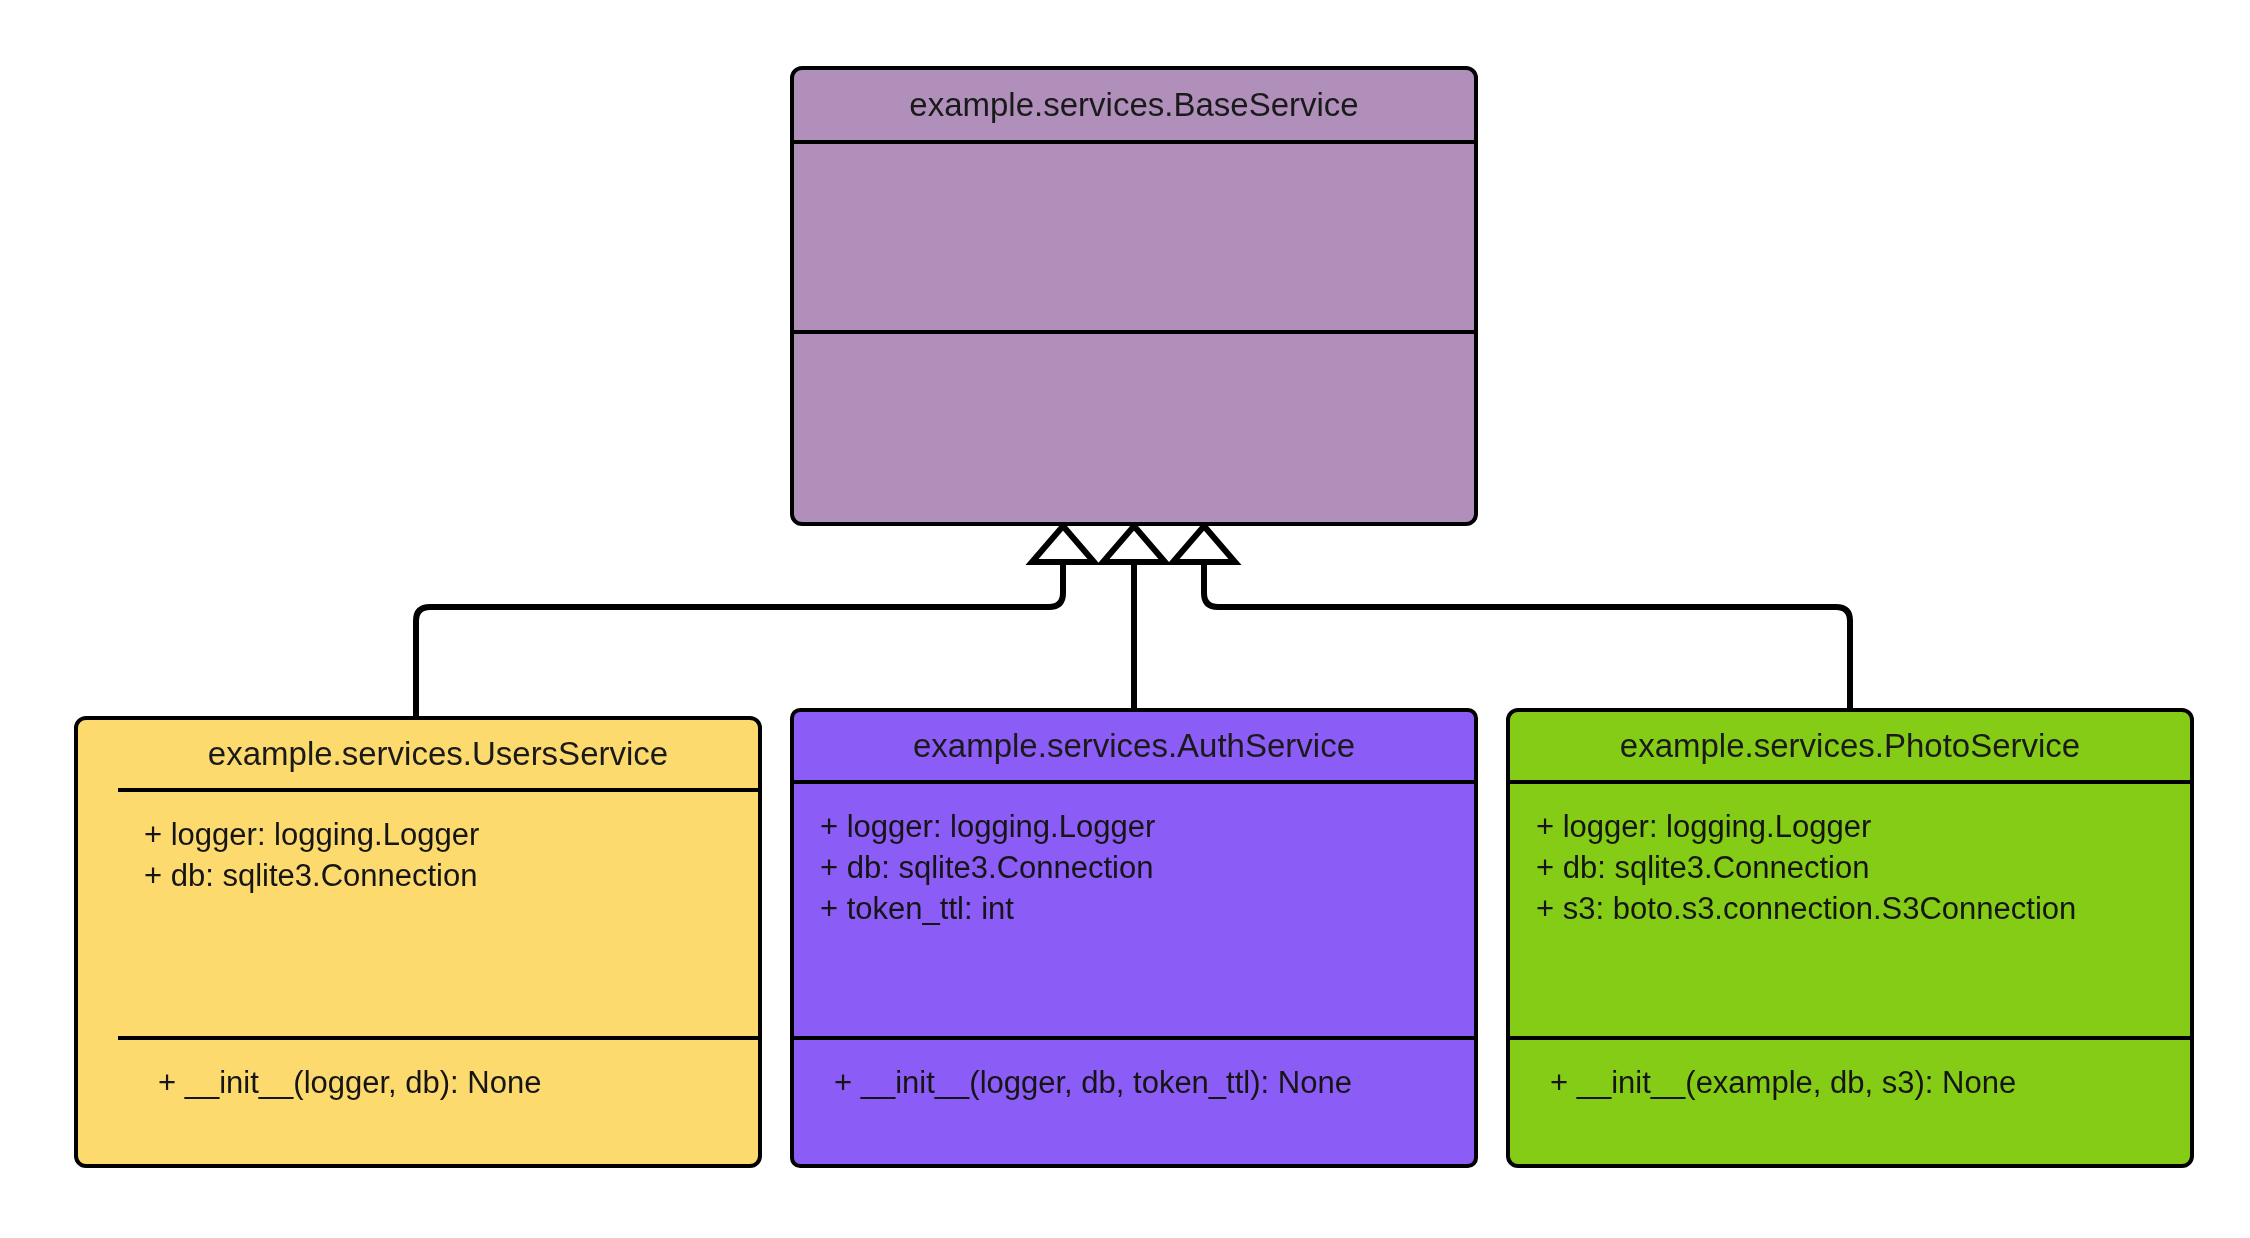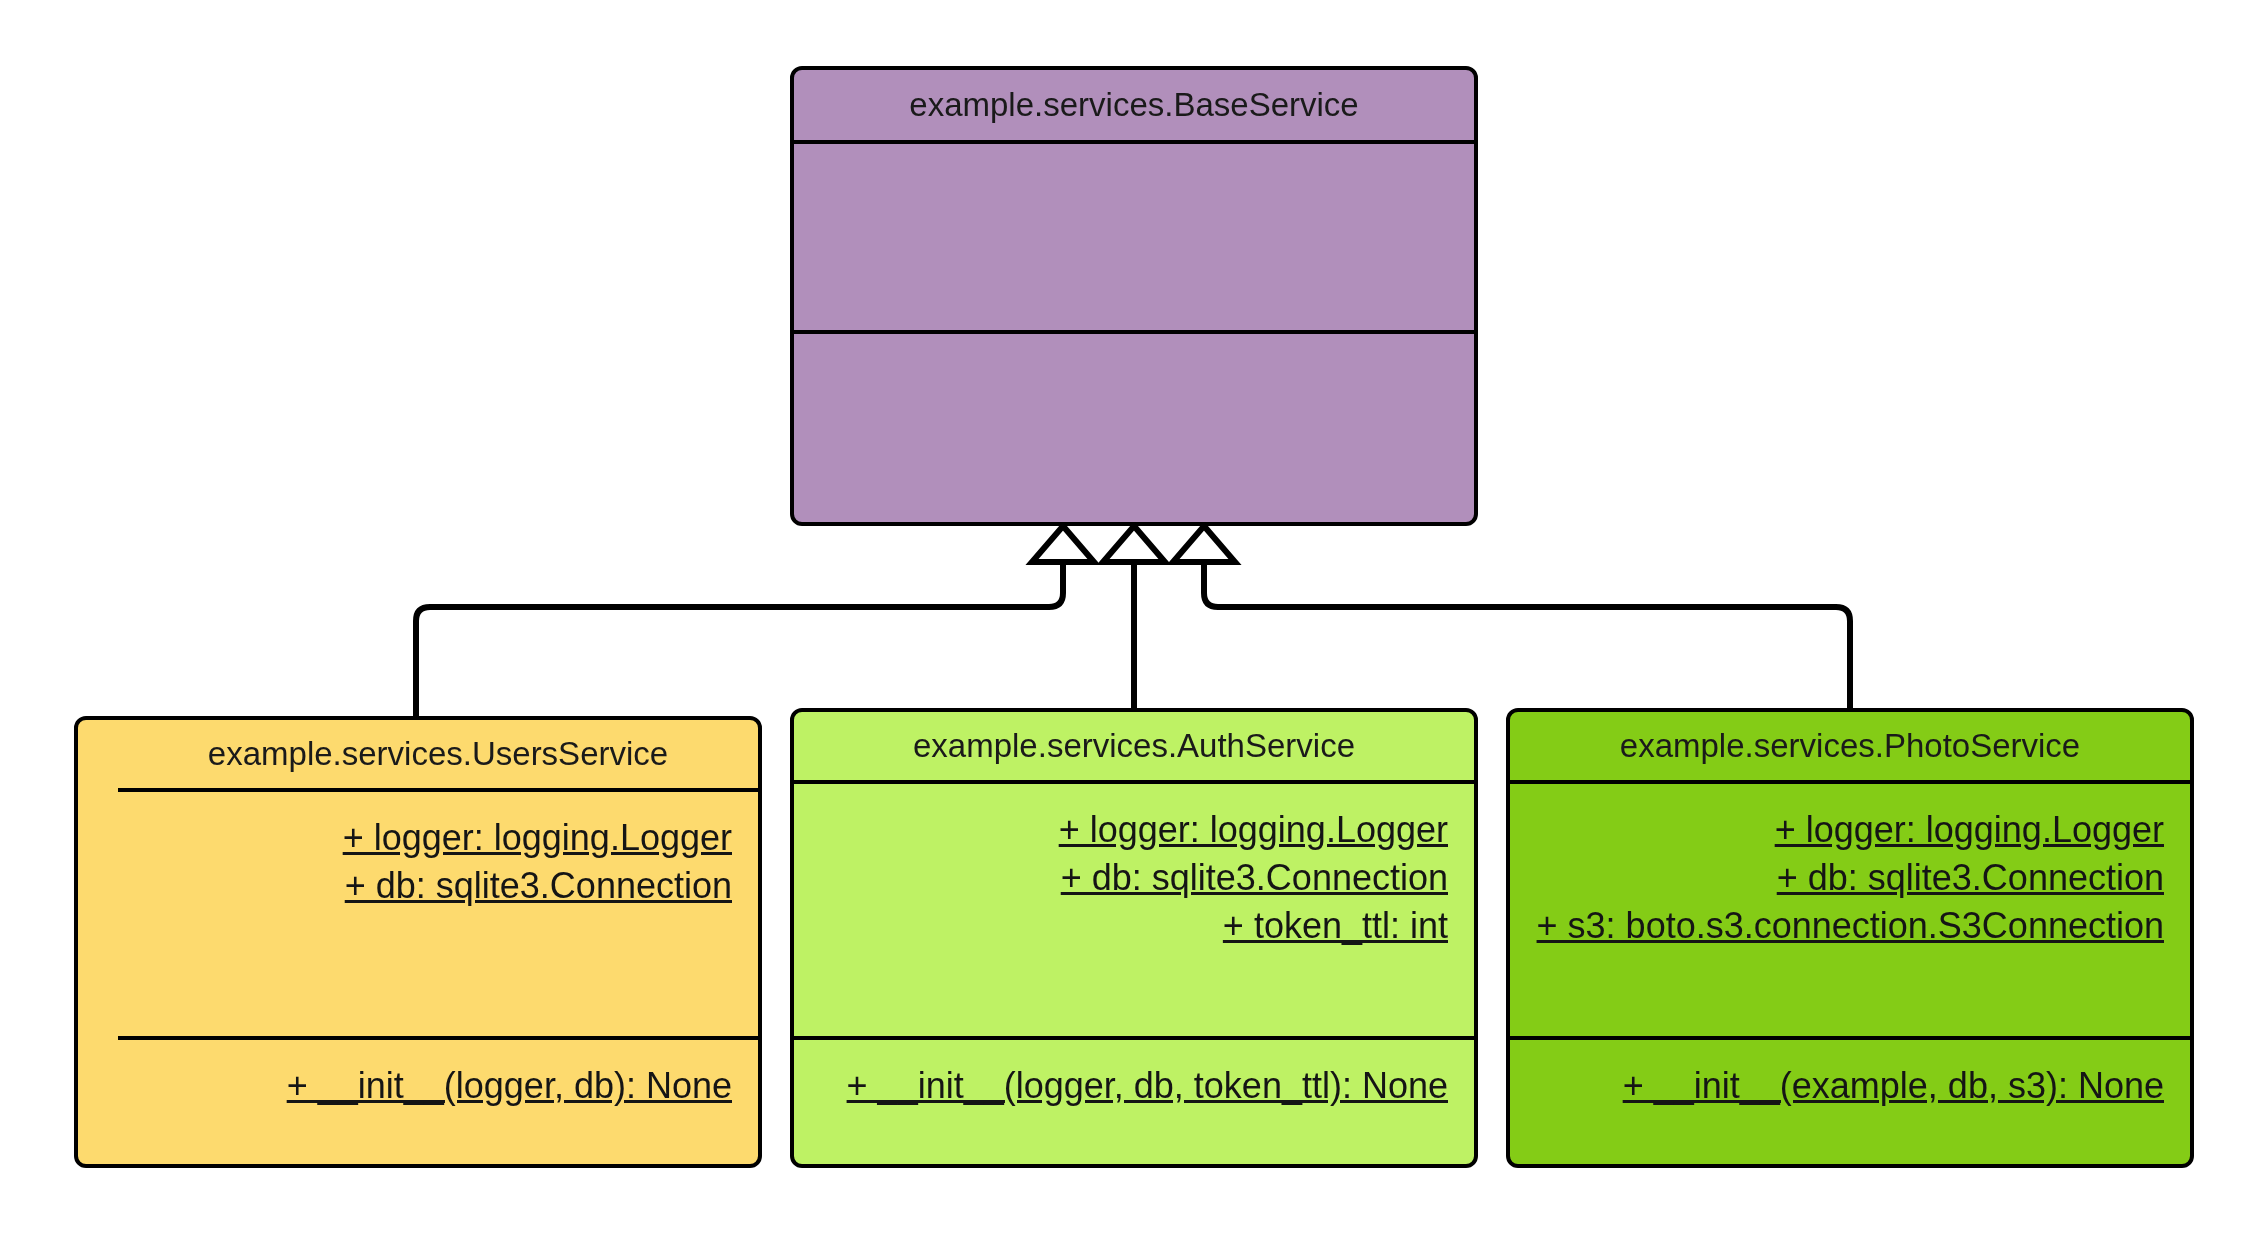--- a/index.html
+++ b/index.html
@@ -53,26 +53,25 @@
   }
   .uml-attrs {
     border-bottom: 4px solid #000000;
     padding: 22px 26px 10px 26px;
   }
   .uml-methods {
     padding: 22px 26px 10px 26px;
     margin-left: 14px;
   }
   .uml-member {
-    font-size: 36px;
+    font-size: 31px;
     color: #151515;
     line-height: 1.33;
     white-space: pre;
-    text-align: right;
-    text-decoration: underline;
+    text-align: left;
   }
   .uml-empty {
     min-height: 10px;
   }
 
   
   #node-base {
     left: 790px; top: 66px;
     width: 688px; height: 460px;
     background: #b18fbb;
@@ -136,21 +135,21 @@
     <div class="uml-compartment uml-title">example.services.UsersService</div>
     <div class="uml-compartment uml-attrs">
       <div class="uml-member">+ logger: logging.Logger</div>
       <div class="uml-member">+ db: sqlite3.Connection</div>
     </div>
     <div class="uml-compartment uml-methods">
       <div class="uml-member">+ __init__(logger, db): None</div>
     </div>
   </div>
 
-  <div class="uml-class" id="node-auth" style="background: #bef264;">
+  <div class="uml-class" id="node-auth" style="background: #8b5cf6; border-radius: 10px;">
     <div class="uml-compartment uml-title">example.services.AuthService</div>
     <div class="uml-compartment uml-attrs">
       <div class="uml-member">+ logger: logging.Logger</div>
       <div class="uml-member">+ db: sqlite3.Connection</div>
       <div class="uml-member">+ token_ttl: int</div>
     </div>
     <div class="uml-compartment uml-methods">
       <div class="uml-member">+ __init__(logger, db, token_ttl): None</div>
     </div>
   </div>

